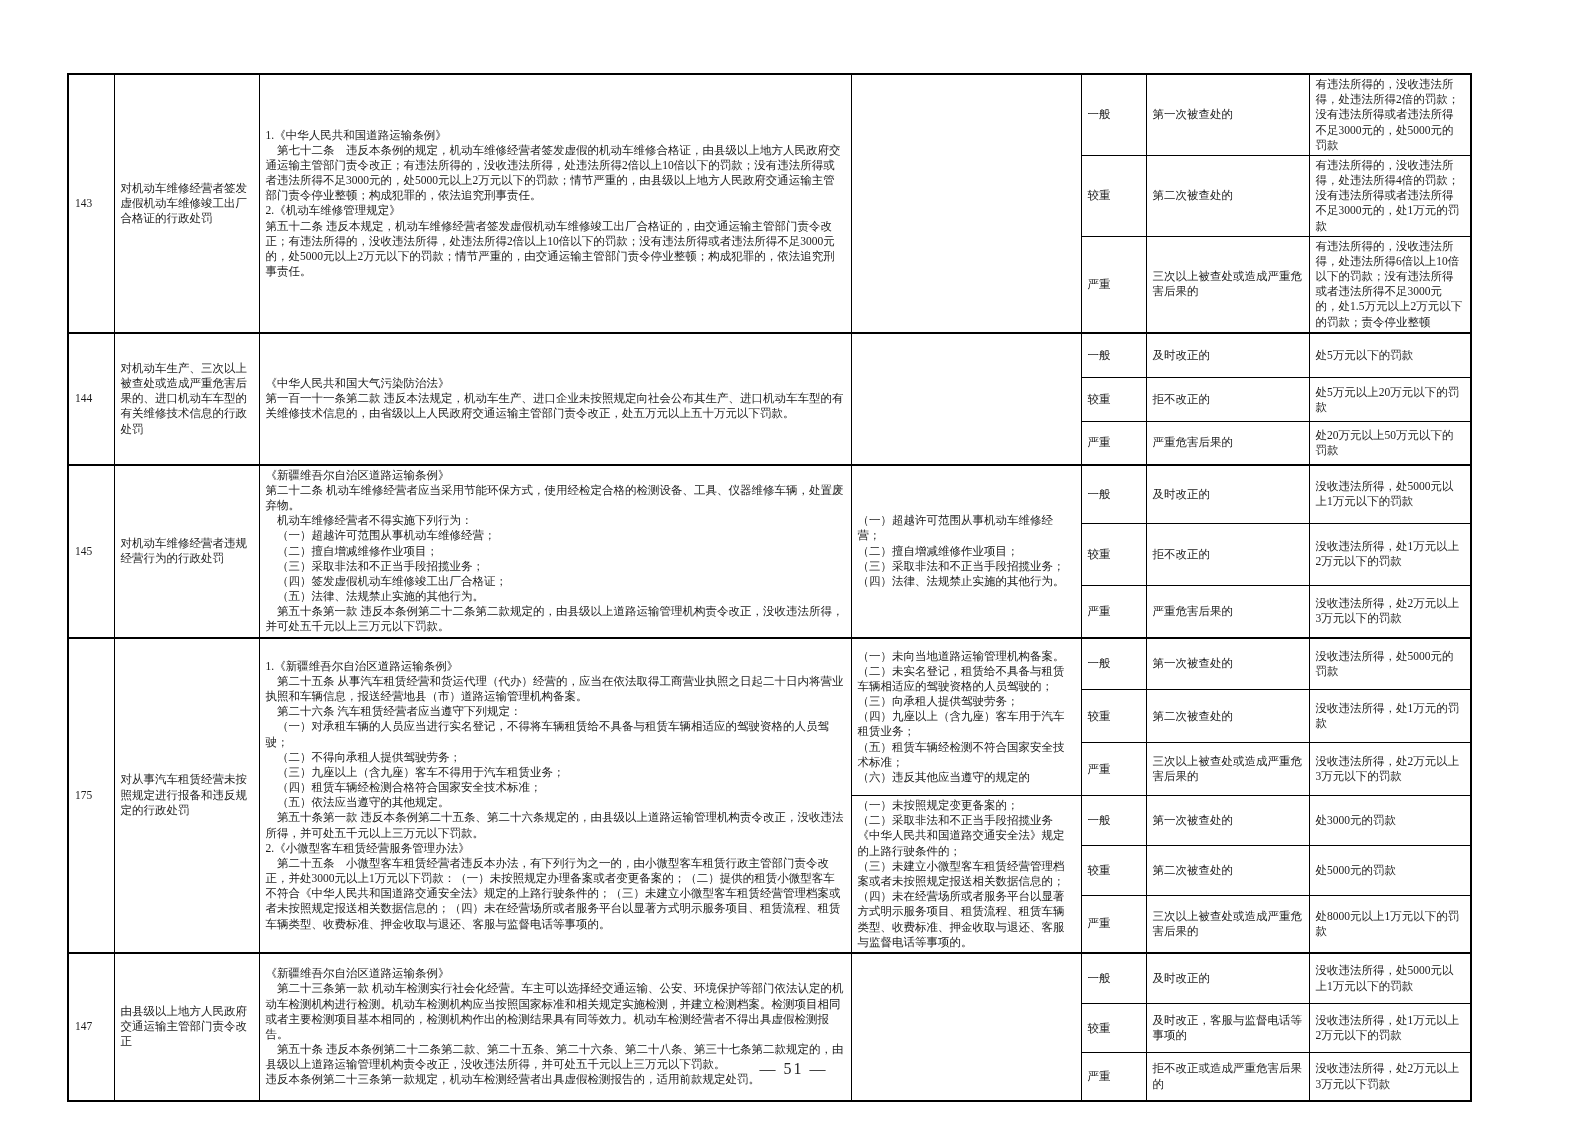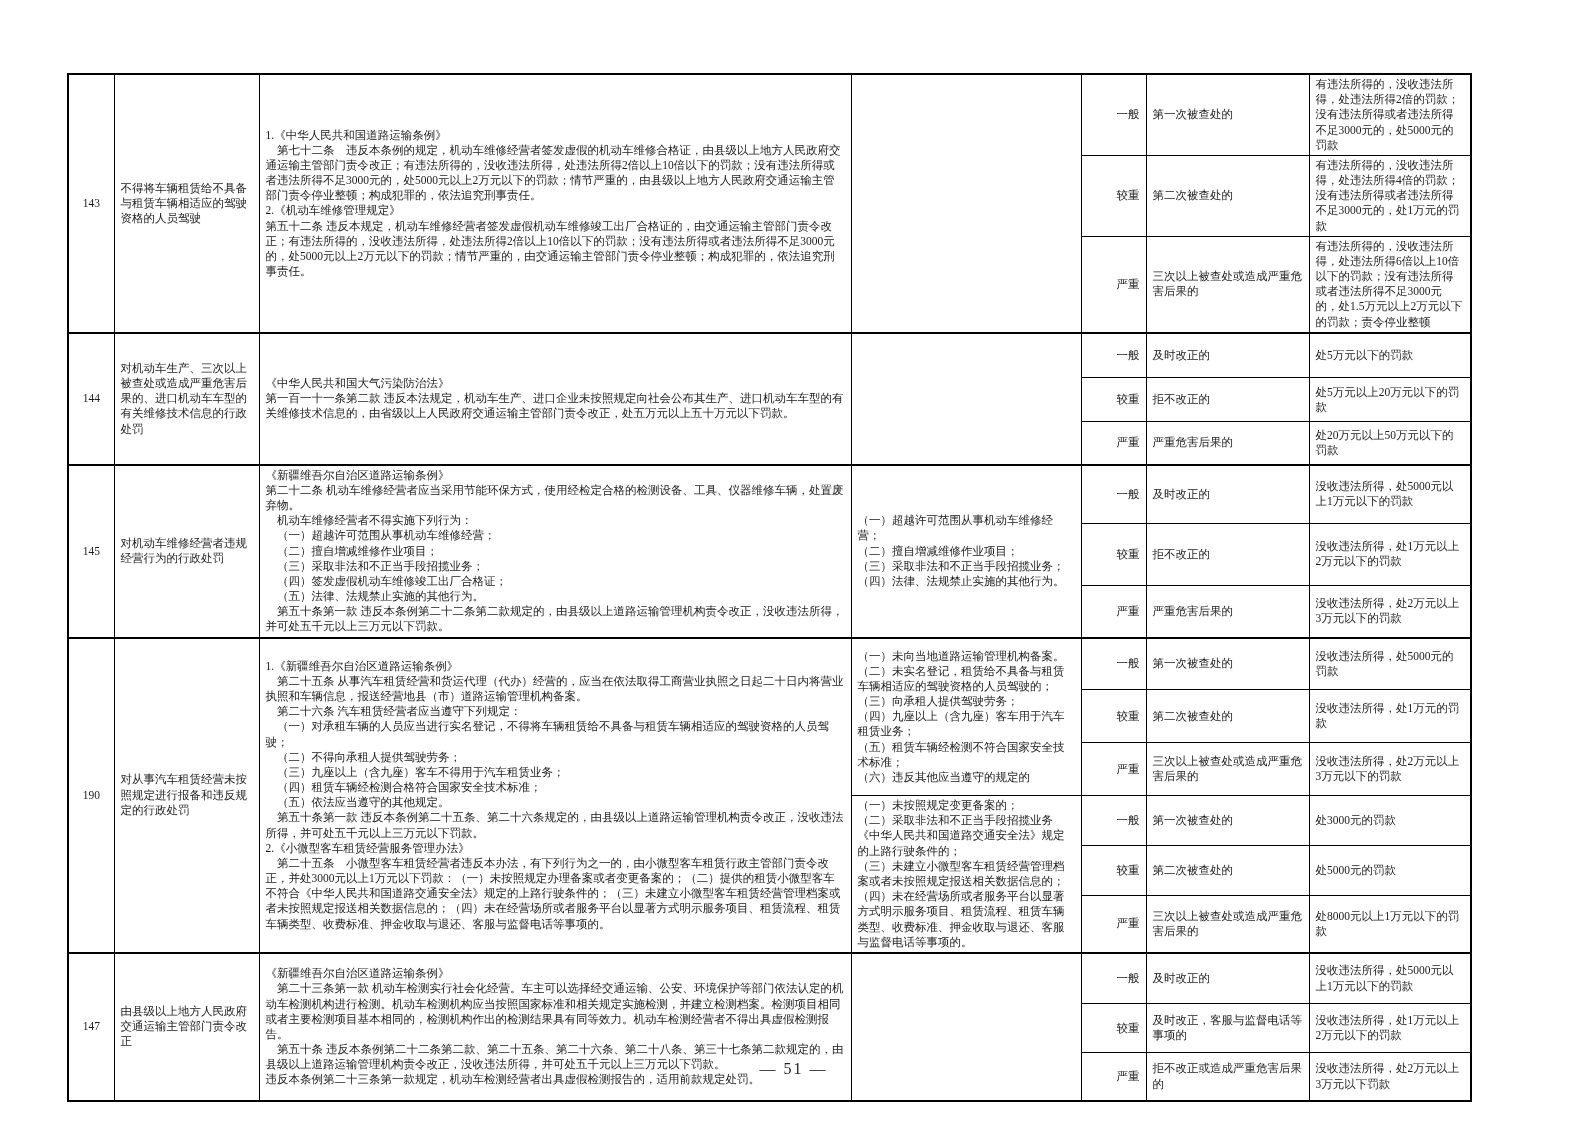--- a/index.html
+++ b/index.html
@@ -24,25 +24,25 @@
   table.penalty-table tbody { border-top: 2px solid #000; }
   table.penalty-table td {
     border: 1px solid #000;
     padding: 2px 6px;
     vertical-align: middle;
     font-size: 11.5px;
     line-height: 1.32;
     word-break: break-word;
     overflow: hidden;
   }
-  td.c-num   { text-align: center; font-size: 13px; }
+  td.c-num   { font-size: 13px; }
   td.c-item  { font-size: 12.3px; line-height: 1.5; }
   td.c-legal { font-size: 11px;  line-height: 1.4; white-space: pre-wrap; }
   td.c-disc  { font-size: 10.8px; line-height: 1.3; white-space: pre-wrap; }
-  td.c-sev   { text-align: right; }
+  td.c-sev   { text-align: left; }
   td.c-circ  { }
   td.c-pen   { }
   .page-num {
     position: absolute;
     top: 1060px;
     left: 0;
     width: 100%;
     text-align: center;
     font-size: 16px;
     letter-spacing: 2px;
@@ -61,21 +61,21 @@
         <col style="width:592px">
       <col style="width:230px">
         <col style="width:65px">
         <col style="width:163px">
         <col style="width:162px">
     </colgroup>
 
     <tbody>
       <tr style="height:71px">
         <td class="c-num" rowspan="3">143</td>
-        <td class="c-item" rowspan="3">不得将车辆租赁给不具备与租赁车辆相适应的驾驶资格的人员驾驶</td>
+        <td class="c-item" rowspan="3">对机动车维修经营者签发虚假机动车维修竣工出厂合格证的行政处罚</td>
         <td class="c-legal" rowspan="3">1.《中华人民共和国道路运输条例》
 　第七十二条　违反本条例的规定，机动车维修经营者签发虚假的机动车维修合格证，由县级以上地方人民政府交通运输主管部门责令改正；有违法所得的，没收违法所得，处违法所得2倍以上10倍以下的罚款；没有违法所得或者违法所得不足3000元的，处5000元以上2万元以下的罚款；情节严重的，由县级以上地方人民政府交通运输主管部门责令停业整顿；构成犯罪的，依法追究刑事责任。
 2.《机动车维修管理规定》
 第五十二条 违反本规定，机动车维修经营者签发虚假机动车维修竣工出厂合格证的，由交通运输主管部门责令改正；有违法所得的，没收违法所得，处违法所得2倍以上10倍以下的罚款；没有违法所得或者违法所得不足3000元的，处5000元以上2万元以下的罚款；情节严重的，由交通运输主管部门责令停业整顿；构成犯罪的，依法追究刑事责任。</td>
         <td class="c-disc" rowspan="3"></td>
         <td class="c-sev">一般</td>
         <td class="c-circ">第一次被查处的</td>
         <td class="c-pen">有违法所得的，没收违法所得，处违法所得2倍的罚款；没有违法所得或者违法所得不足3000元的，处5000元的罚款</td>
       </tr>
       <tr style="height:79px">
@@ -141,21 +141,21 @@
       </tr>
       <tr style="height:48px">
         <td class="c-sev">严重</td>
         <td class="c-circ">严重危害后果的</td>
         <td class="c-pen">没收违法所得，处2万元以上3万元以下的罚款</td>
       </tr>
     </tbody>
 
     <tbody>
       <tr style="height:52px">
-        <td class="c-num" rowspan="6">190</td>
+        <td class="c-num" rowspan="6">175</td>
         <td class="c-item" rowspan="6">对从事汽车租赁经营未按照规定进行报备和违反规定的行政处罚</td>
         <td class="c-legal" rowspan="6">1.《新疆维吾尔自治区道路运输条例》
 　第二十五条 从事汽车租赁经营和货运代理（代办）经营的，应当在依法取得工商营业执照之日起二十日内将营业执照和车辆信息，报送经营地县（市）道路运输管理机构备案。
 　第二十六条 汽车租赁经营者应当遵守下列规定：
 　（一）对承租车辆的人员应当进行实名登记，不得将车辆租赁给不具备与租赁车辆相适应的驾驶资格的人员驾驶；
 　（二）不得向承租人提供驾驶劳务；
 　（三）九座以上（含九座）客车不得用于汽车租赁业务；
 　（四）租赁车辆经检测合格符合国家安全技术标准；
 　（五）依法应当遵守的其他规定。
 　第五十条第一款 违反本条例第二十五条、第二十六条规定的，由县级以上道路运输管理机构责令改正，没收违法所得，并可处五千元以上三万元以下罚款。

